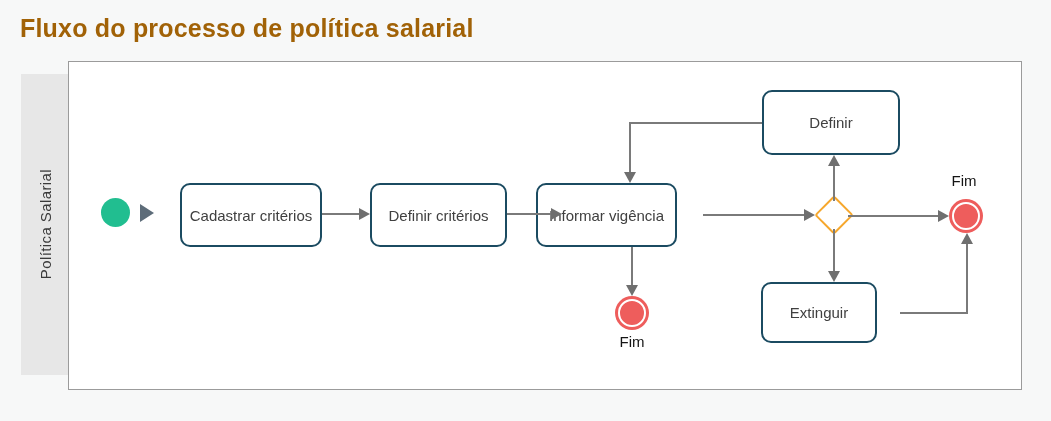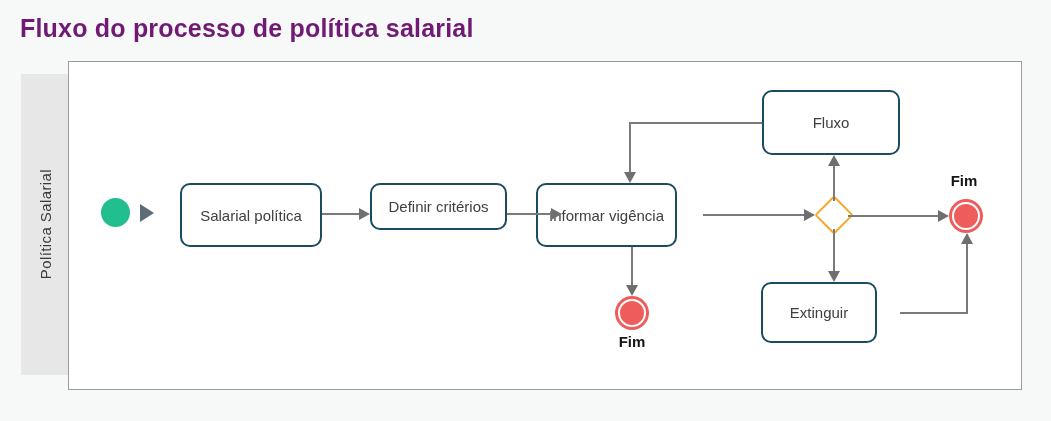--- a/index.html
+++ b/index.html
@@ -1,46 +1,46 @@
 <!DOCTYPE html>
 <html><head>
 <meta charset="utf-8">
 <style>
   * { margin:0; padding:0; box-sizing:border-box; }
   html,body { width:1051px; height:421px; }
   body { font-family:"Liberation Sans", sans-serif; background:#f7f8f8; }
   .page { position:relative; width:1051px; height:421px; overflow:hidden; background:#f7f8f8; }
 
-  .title { position:absolute; left:20px; top:14px; font-size:25px; font-weight:700; color:#701a75; letter-spacing:0.2px; }
+  .title { position:absolute; left:20px; top:14px; font-size:25px; font-weight:700; color:#a16207; letter-spacing:0.2px; }
 
   .canvas { position:absolute; left:68px; top:61px; width:954px; height:329px; background:#ffffff; border:1px solid #9b9b9b; }
 
   .lane { position:absolute; left:21px; top:74px; width:48px; height:301px; background:#e7e7e7; display:flex; align-items:center; justify-content:center; }
   .lane span { writing-mode:vertical-rl; transform:rotate(180deg); font-size:15px; color:#3a3a3a; letter-spacing:0.4px; white-space:nowrap; }
 
   .start-event { position:absolute; left:101px; top:198px; width:29px; height:29px; border-radius:50%; background:#21be90; }
   .start-arrow { position:absolute; left:140px; top:204px; width:0; height:0;
                  border-top:9px solid transparent; border-bottom:9px solid transparent; border-left:14px solid #5d6c79; }
 
   .task { position:absolute; background:#fff; border:2px solid #1b4b61; border-radius:10px;
           display:flex; align-items:center; justify-content:center; font-size:15px; color:#404040; text-align:center; }
   .t1 { left:180px; top:183px; width:142px; height:64px; }
-  .t2 { left:370px; top:183px; width:137px; height:47px; }
+  .t2 { left:370px; top:183px; width:137px; height:64px; }
   .t3 { left:536px; top:183px; width:141px; height:64px; }
   .t4 { left:762px; top:90px;  width:138px; height:65px; }
   .t5 { left:761px; top:282px; width:116px; height:61px; }
 
   .gateway { position:absolute; left:820px; top:201px; width:28px; height:28px; background:#fff;
              border:2.5px solid #f6a72c; border-radius:3px; transform:rotate(45deg); }
 
   .end-event { position:absolute; width:34px; height:34px; border-radius:50%; background:#ee5d5c; }
   .end-ring  { position:absolute; left:3px; top:3px; right:3px; bottom:3px; border:2px solid #ffffff; border-radius:50%; }
   .e1 { left:615px; top:296px; }
   .e2 { left:949px; top:199px; }
-  .fim { position:absolute; width:60px; text-align:center; font-size:15px; font-weight:700; color:#151515; }
+  .fim { position:absolute; width:60px; text-align:center; font-size:15px; font-weight:400; color:#151515; }
   .f1 { left:602px; top:333px; }
   .f2 { left:934px; top:172px; }
 
   .hline { position:absolute; height:2px; background:#7a7a7a; }
   .vline { position:absolute; width:2px;  background:#7a7a7a; }
   .arr-r { position:absolute; width:0; height:0; border-top:6px solid transparent; border-bottom:6px solid transparent; border-left:11px solid #6f6f6f; }
   .arr-d { position:absolute; width:0; height:0; border-left:6px solid transparent; border-right:6px solid transparent; border-top:11px solid #6f6f6f; }
   .arr-u { position:absolute; width:0; height:0; border-left:6px solid transparent; border-right:6px solid transparent; border-bottom:11px solid #6f6f6f; }
 </style>
 </head>
@@ -53,30 +53,30 @@
   <div class="lane">
     <span>Política Salarial</span>
   </div>
 
   <div class="canvas"></div>
 
   <div class="start-event"></div>
   <div class="start-arrow"></div>
 
   <div class="task t1">
-    <span>Salarial política</span>
+    <span>Cadastrar critérios</span>
   </div>
   <div class="task t2">
     <span>Definir critérios</span>
   </div>
   <div class="task t3">
     <span>Informar vigência</span>
   </div>
   <div class="task t4">
-    <span>Fluxo</span>
+    <span>Definir</span>
   </div>
   <div class="task t5">
     <span>Extinguir</span>
   </div>
 
   <div class="gateway"></div>
 
   <div class="end-event e1">
     <div class="end-ring"></div>
   </div>

